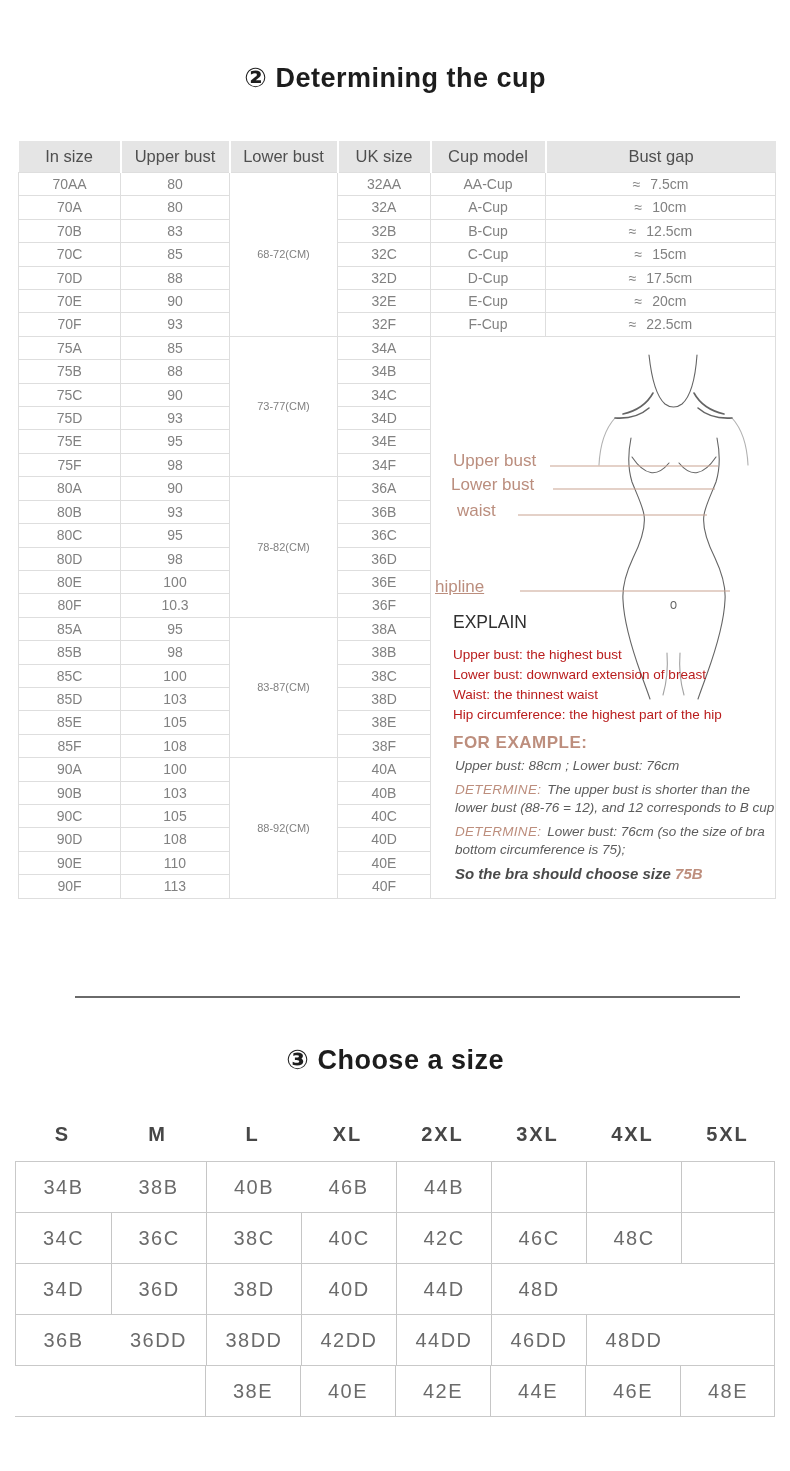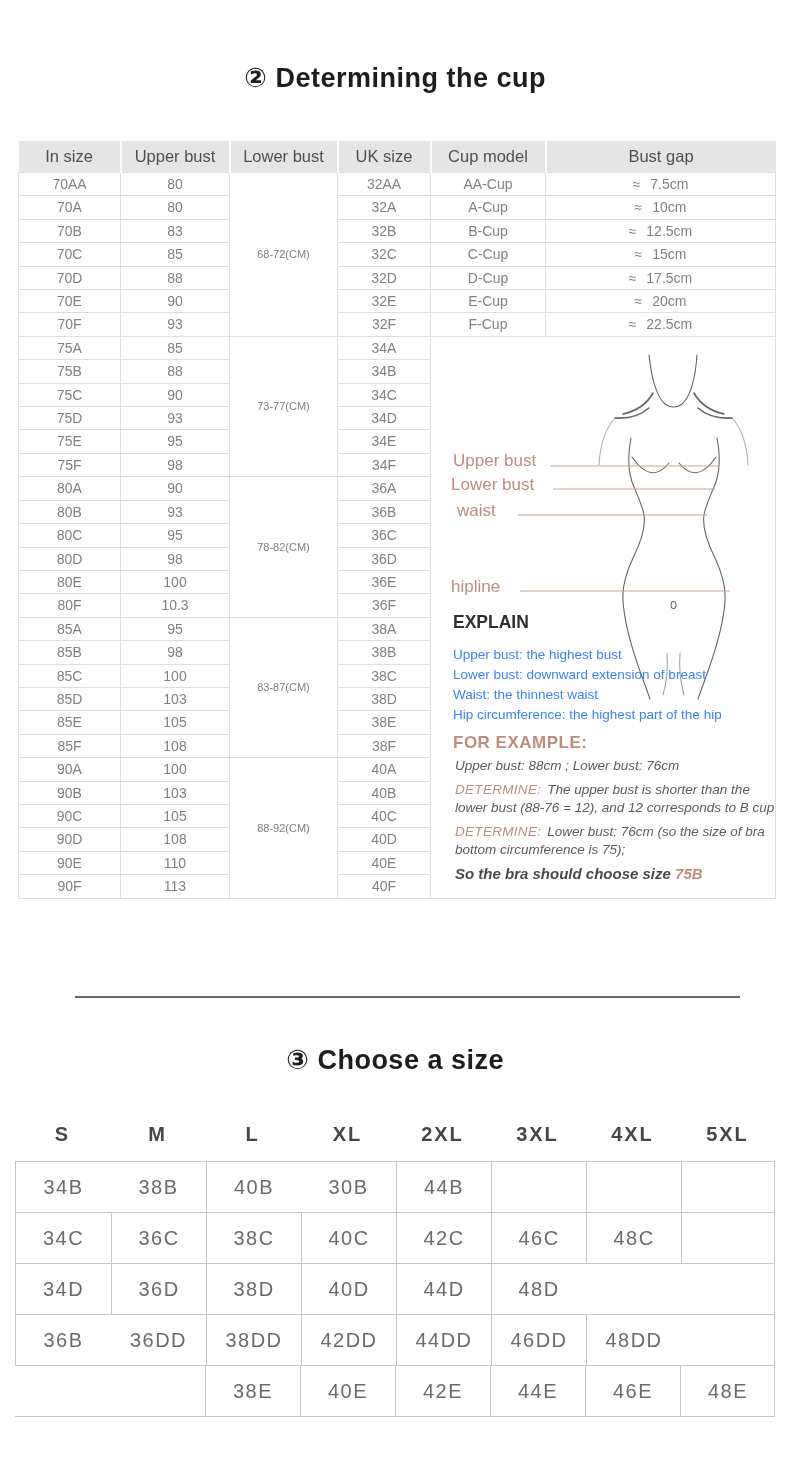--- a/index.html
+++ b/index.html
@@ -22,25 +22,25 @@
   .cup td.gap{word-spacing:6px;}
   .cup td.lower{font-size:11px;}
   .cup td.diagram-cell{position:relative;padding:0;vertical-align:top;line-height:normal;white-space:normal;}
   .diagram-wrap{position:absolute;left:0;top:0;width:345px;height:562px;text-align:left;}
   .diagram-wrap svg{position:absolute;left:0;top:0;}
 
   .measure-label{position:absolute;font-size:17px;color:#bb8e7e;white-space:nowrap;}
   #lbl-upper{left:22px;top:114px;}
   #lbl-lower{left:20px;top:138px;}
   #lbl-waist{left:26px;top:164px;}
-  #lbl-hip{left:20px;top:240px;}
-
-  .explain-title{position:absolute;left:22px;top:275px;font-size:17.5px;font-weight:700;color:#2f2f2f;}
+  #lbl-hip{left:4px;top:240px;text-decoration:underline;}
+
+  .explain-title{position:absolute;left:22px;top:275px;font-size:17.5px;font-weight:400;color:#2f2f2f;}
   .explain-lines{position:absolute;left:22px;top:308px;width:315px;
-    font-size:13.5px;color:#3b82f6;line-height:20px;}
+    font-size:13.5px;color:#b91c1c;line-height:20px;}
   .example-title{position:absolute;left:22px;top:396px;font-size:17px;font-weight:700;color:#bd8e7d;letter-spacing:.5px;}
   .example-block{position:absolute;left:24px;top:420px;width:322px;
     font-size:13.5px;color:#5c5c5c;line-height:18px;font-style:italic;}
   .example-block p{margin:0 0 6px 0;}
   .example-block .tan{color:#bd8e7d;}
   .example-block .det{margin-right:6px;letter-spacing:.3px;}
   .ex-conclusion{font-size:15px;font-weight:700;color:#4a4a4a;}
 
   
   .size-table{position:absolute;left:15px;top:1108px;width:760px;}
@@ -331,21 +331,21 @@
         <div class="hcell">2XL</div>
         <div class="hcell">3XL</div>
         <div class="hcell">4XL</div>
         <div class="hcell">5XL</div>
       </div>
     <div class="size-rows" id="size-rows">
         <div class="size-row lb rb">
           <div class="size-cell">34B</div>
           <div class="size-cell">38B</div>
           <div class="size-cell divider">40B</div>
-          <div class="size-cell">30B</div>
+          <div class="size-cell">46B</div>
           <div class="size-cell divider">44B</div>
           <div class="size-cell divider"></div>
           <div class="size-cell divider"></div>
           <div class="size-cell divider"></div>
         </div>
         <div class="size-row lb rb">
           <div class="size-cell">34C</div>
           <div class="size-cell divider">36C</div>
           <div class="size-cell divider">38C</div>
           <div class="size-cell divider">40C</div>

